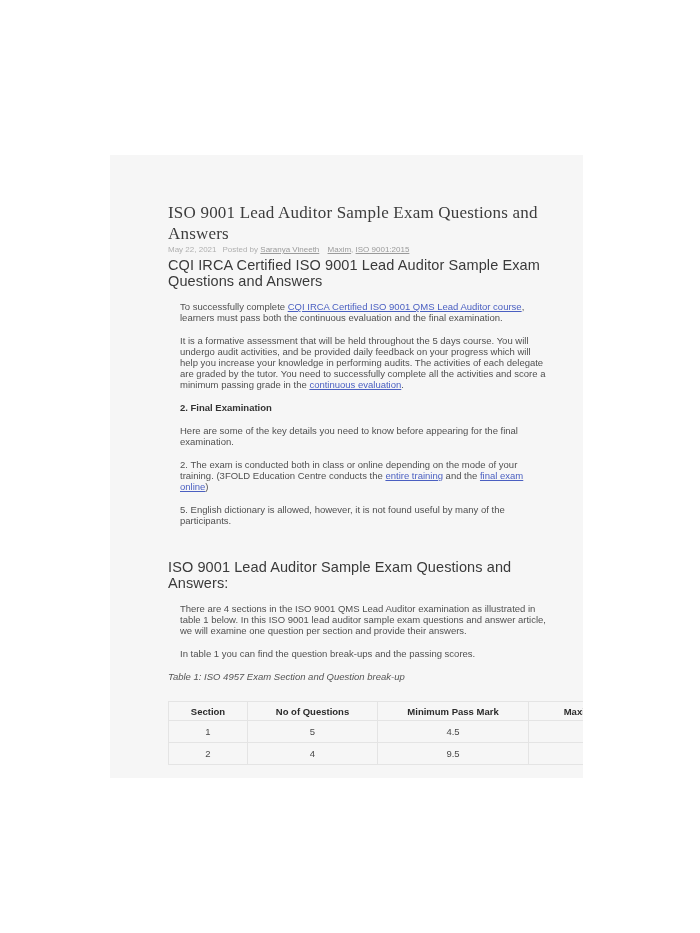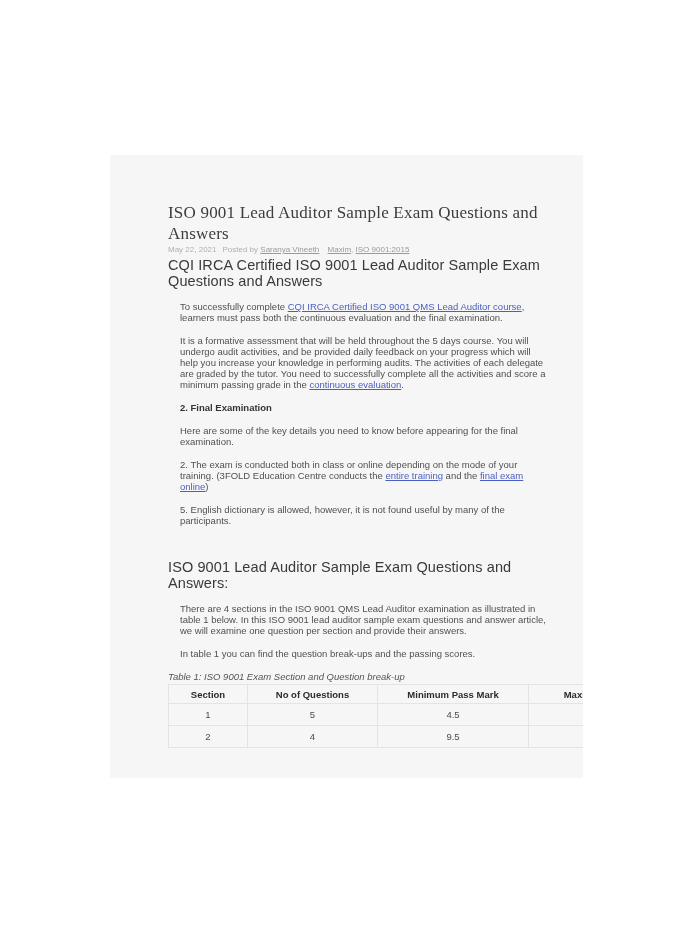--- a/index.html
+++ b/index.html
@@ -33,21 +33,21 @@
   p.body, h3.sub{
     font-size:9.5px;line-height:11px;color:#505050;
     margin:12px;width:366px;
   }
   h3.sub{font-weight:700;color:#333333;}
   p.body a{color:#4a5fc1;text-decoration:underline;cursor:pointer;}
   p.caption{
     font-size:9.5px;line-height:11px;color:#555555;font-style:italic;
     margin:1px 0 0 0;width:400px;
   }
-  .table-wrap{width:415px;overflow:hidden;margin-top:2px;}
+  .table-wrap{width:415px;overflow:hidden;margin-top:19px;}
   table.exam{
     border-collapse:collapse;table-layout:fixed;width:460px;
   }
   table.exam th, table.exam td{
     border:1px solid #e4e4e4;text-align:center;padding:0;
     font-size:9.5px;overflow:hidden;white-space:nowrap;
   }
   table.exam th{height:18px;font-weight:700;color:#2b2b2b;background:#f6f6f6;}
   table.exam td{height:21px;color:#4a4a4a;}
 </style>
@@ -74,21 +74,21 @@
   <h3 class="sub">2. Final Examination</h3>
 
   <p class="body">Here are some of the key details you need to know before appearing for the final examination.</p>
   <p class="body"><span>2. The exam is conducted both in class or online depending on the mode of your training. (3FOLD Education Centre conducts the </span><a>entire training</a><span> and the </span><a>final exam online</a><span>)</span></p>
   <p class="body">5. English dictionary is allowed, however, it is not found useful by many of the participants.</p>
 
   <h2 class="h2 h2b">ISO 9001 Lead Auditor Sample Exam Questions and Answers:</h2>
 
   <p class="body">There are 4 sections in the ISO 9001 QMS Lead Auditor examination as illustrated in table 1 below. In this ISO 9001 lead auditor sample exam questions and answer article, we will examine one question per section and provide their answers.</p>
   <p class="body">In table 1 you can find the question break-ups and the passing scores.</p>
-  <p class="caption">Table 1: ISO 9001 Exam Section and Question break-up</p>
+  <p class="caption">Table 1: ISO 4957 Exam Section and Question break-up</p>
 
   <div class="table-wrap">
     <table class="exam">
       <colgroup>
           <col style="width:79px">
           <col style="width:130px">
           <col style="width:151px">
           <col style="width:100px">
         </colgroup>
       <thead>

